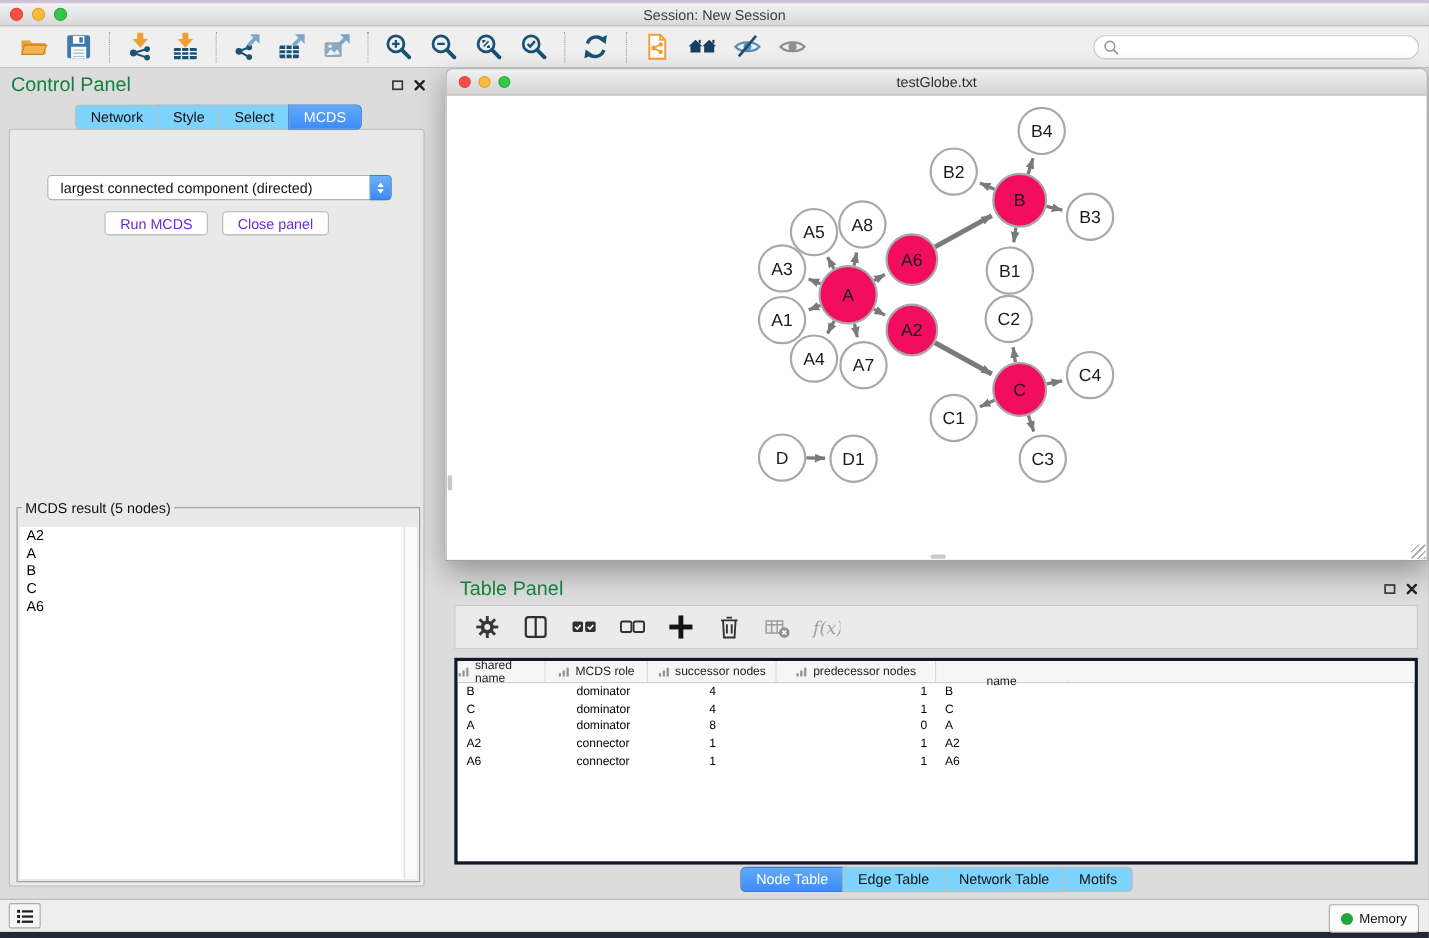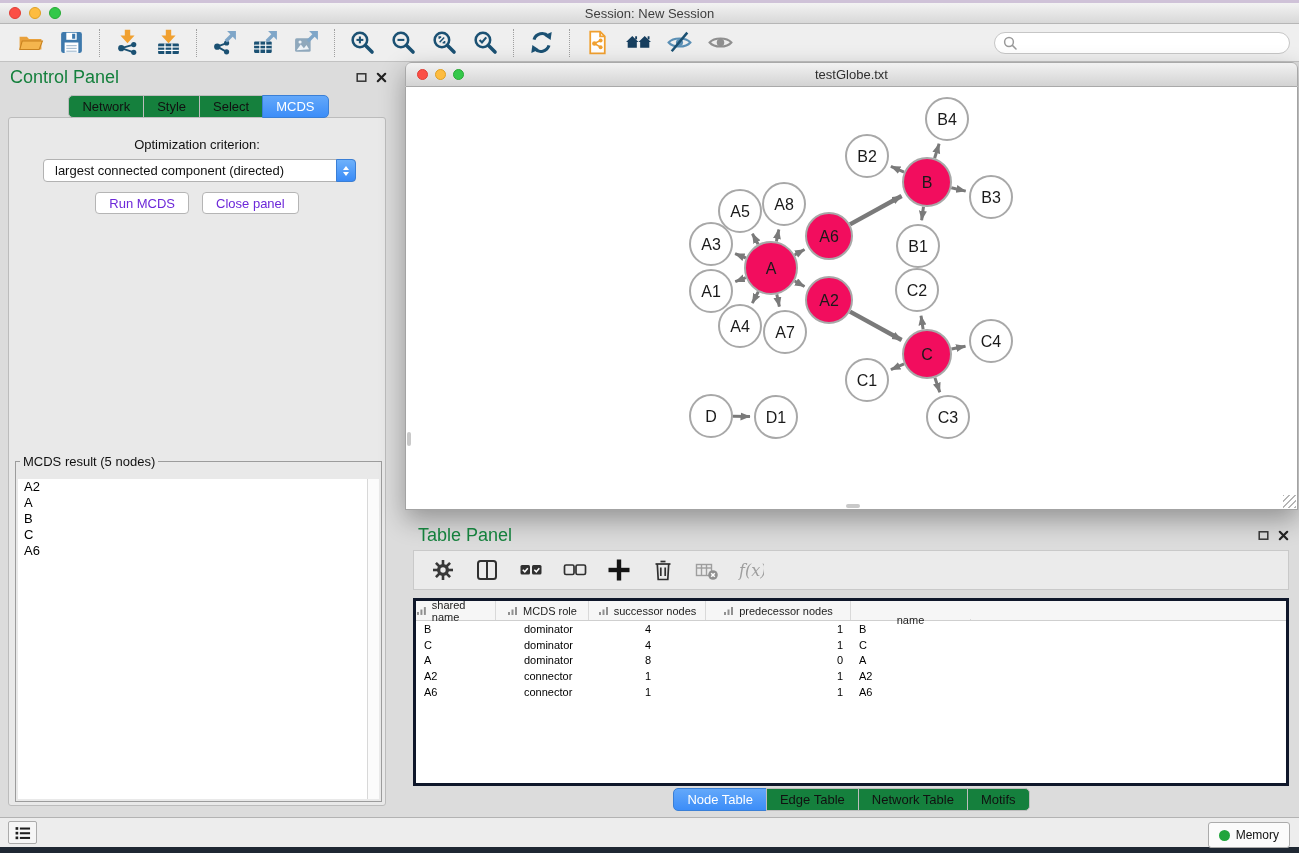--- a/index.html
+++ b/index.html
@@ -23,21 +23,21 @@
   .searchbox input{border:none;outline:none;flex:1;font-size:12px;background:transparent;font-family:inherit;color:#333}
   
   .content{position:relative;height:755px}
   
   .control-panel{position:absolute;left:0;top:0;width:397px;height:755px}
   .panel-header{position:absolute;top:6px;left:10px;right:10px;height:18px;display:flex;align-items:center}
   .panel-title{font-size:18px;color:#15803d}
   .panel-ctrls{margin-left:auto;display:flex;gap:9px;align-items:center}
   .panel-ctrls span{display:flex;cursor:pointer}
   .cp-tabs{position:absolute;top:33px;left:0;width:100%;display:flex;justify-content:center;z-index:2}
-  .seg-tab{background:#15803d;border:1px solid #bdbdbd;padding:3px 13px;font-size:13px;color:#111;margin-left:-1px;cursor:pointer;line-height:15px}
+  .seg-tab{background:#7dd3fc;border:1px solid #bdbdbd;padding:3px 13px;font-size:13px;color:#111;margin-left:-1px;cursor:pointer;line-height:15px}
   .seg-tab:first-child{border-radius:5px 0 0 5px;margin-left:0}
   .seg-tab:last-child{border-radius:0 5px 5px 0}
   .seg-tab.active{background:linear-gradient(#63a8fa,#3c8df8);border-color:#3a7fd6;color:#fff}
   .cp-body{position:absolute;top:55px;left:8px;width:378px;height:689px;background:#e9e9e9;border:1px solid #bcbcbc;border-radius:3px}
   .opt-label{position:absolute;top:19px;width:100%;text-align:center;font-size:13px;color:#111}
   .dropdown{position:absolute;top:41px;left:34px;width:313px;height:23px;background:#fff;border:1px solid #b2b2b2;border-radius:4px;display:flex;align-items:center;cursor:pointer}
   .dropdown-value{flex:1;font-size:13px;padding-left:11px;color:#111;white-space:nowrap;overflow:hidden}
   .dropdown-cap{width:20px;height:23px;margin:-1px -1px -1px 0;background:linear-gradient(#6db1fb,#3a8bf7);border-radius:0 4px 4px 0;display:flex;flex-direction:column;align-items:center;justify-content:center;gap:2px;border:1px solid #3a7fd6}
   .dd-up{width:0;height:0;border-left:3.5px solid transparent;border-right:3.5px solid transparent;border-bottom:4.5px solid #fff}
   .dd-down{width:0;height:0;border-left:3.5px solid transparent;border-right:3.5px solid transparent;border-top:4.5px solid #fff}
@@ -274,21 +274,20 @@
             </span>
         </span>
       </div>
       <div class="cp-tabs">
           <div class="seg-tab">Network</div>
           <div class="seg-tab">Style</div>
           <div class="seg-tab">Select</div>
           <div class="seg-tab active">MCDS</div>
         </div>
       <div class="cp-body">
-        <div class="opt-label">Optimization criterion:</div>
         <div class="dropdown">
           <span class="dropdown-value">largest connected component (directed)</span>
           <span class="dropdown-cap">
               <span class="dd-up"></span>
               <span class="dd-down"></span>
             </span>
         </div>
         <div class="cp-buttons">
           <button class="btn">Run MCDS</button>
           <button class="btn">Close panel</button>

